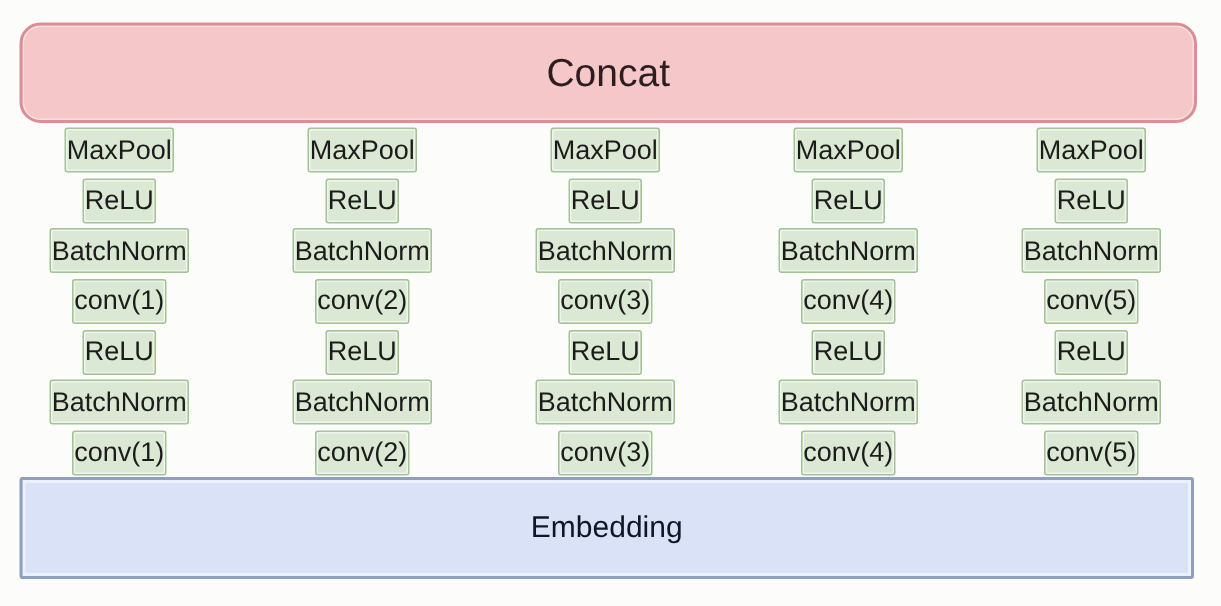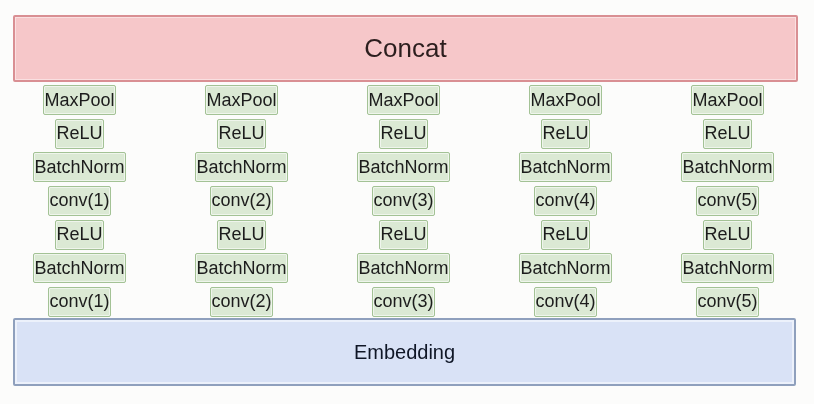--- a/index.html
+++ b/index.html
@@ -16,21 +16,21 @@
     overflow: hidden;
   }
   .concat-box {
     position: absolute;
     left: 13px;
     top: 15px;
     width: 781px;
     height: 63px;
     background: var(--concat-fill, #f6c7c9);
     border: 2px solid var(--concat-border, #d98f93);
-    border-radius: 2px;
+    border-radius: 14px;
     box-shadow: inset 0 0 0 1px rgba(255,255,255,0.45);
     display: flex;
     align-items: center;
     justify-content: center;
     font-size: 26px;
     color: #2c1e1e;
   }
   .columns {
     position: absolute;
     left: 13px;

